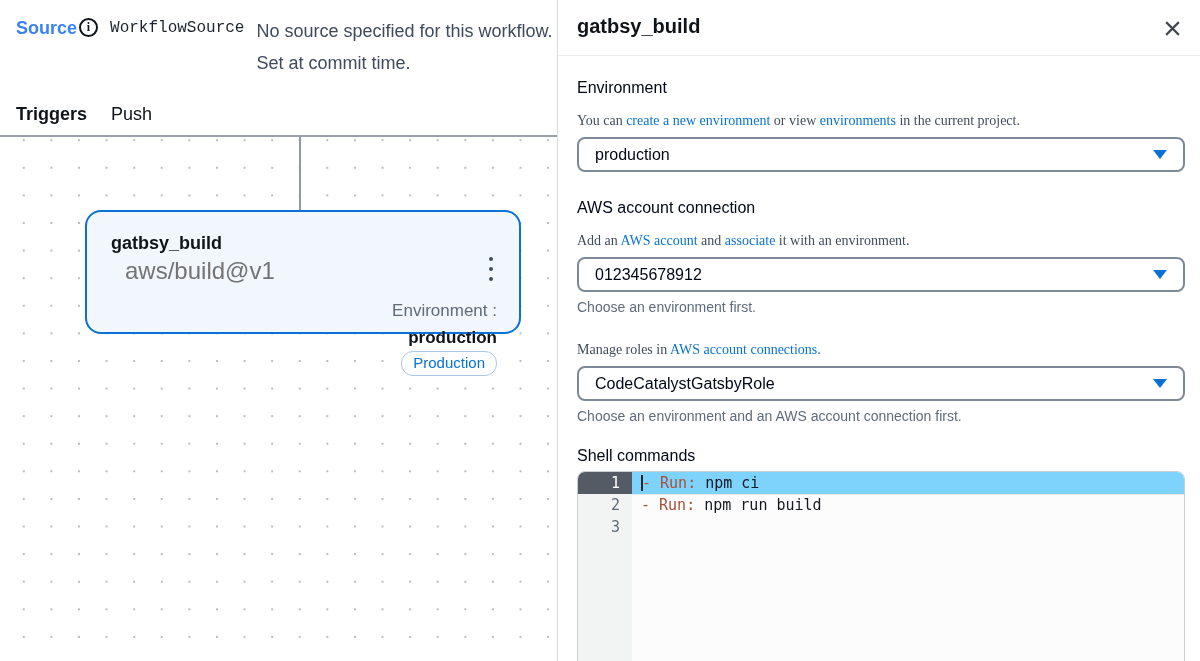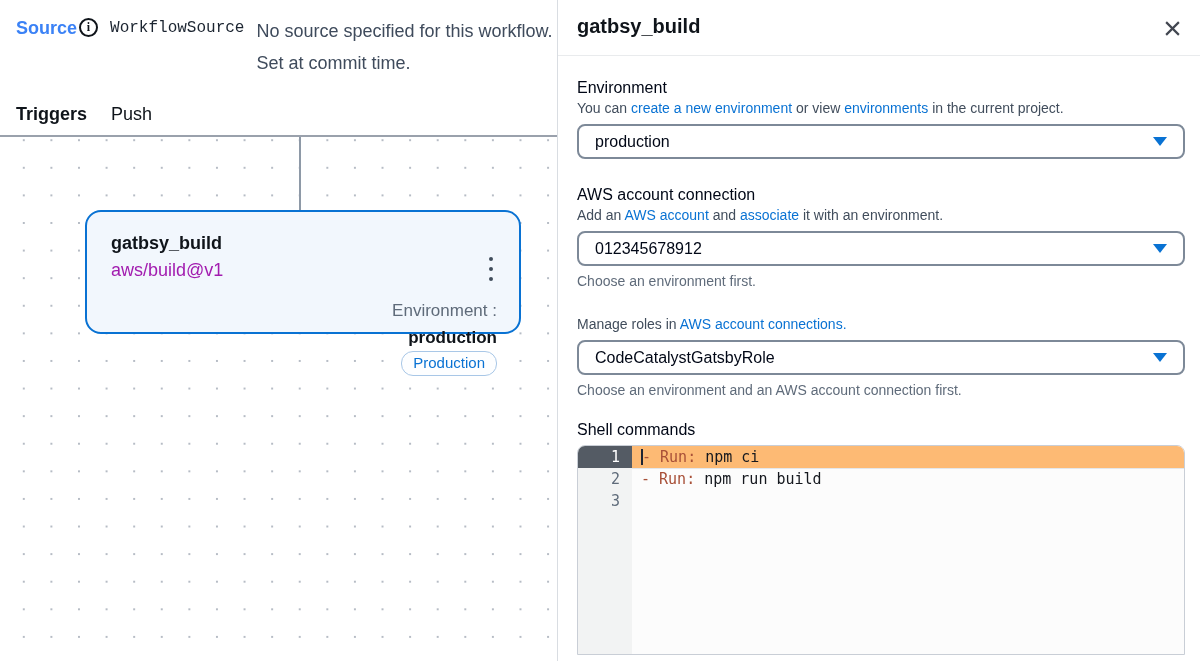--- a/index.html
+++ b/index.html
@@ -27,42 +27,42 @@
     border-top:2px solid #9aa1ac;
     background-image:radial-gradient(circle, #b6bcc5 1.2px, transparent 1.3px);
     background-size:27.6px 27.6px; background-position:10px 17px; }
 
   .connector { position:absolute; top:0; left:299px; width:2px; height:73px; background:#8e99a7; }
 
   .node-card { position:absolute; left:85px; top:73px; width:436px; height:124px;
     background:#f2f7fd; border:2.5px solid #0972d3; border-radius:16px;
     padding:19px 22px 0 24px; }
   .node-title { font-size:18px; font-weight:700; color:#0f141a; line-height:24px; }
-  .node-action { font-size:18px; color:#a21caf; line-height:27px; margin-top:2px; }
+  .node-action { font-size:24px; color:#737373; line-height:27px; margin-top:2px;margin-left:14px; }
   .node-env { font-size:17px; line-height:27px; margin-top:13px; display:flex; align-items:flex-end;flex-direction:column; }
   .node-env-label { color:#5f6b7a; }
   .node-env-value { font-weight:700; color:#0f141a; margin-left:6px; }
   .env-badge { margin-left:12px; padding:1px 11px 2px; border:1.5px solid #a8c7e7; border-radius:12px;
     color:#0972d3; font-size:15px; background:#fdfeff; line-height:20px; }
   .kebab { position:absolute; right:16px; top:37px; width:24px; height:40px; display:flex;
     flex-direction:column; align-items:center; justify-content:center; gap:6px; cursor:pointer;
     background:none; border:none; }
   .kebab i { width:4px; height:4px; border-radius:50%; background:#414d5c; }
 
   
   .panel { position:absolute; top:0; left:557px; width:643px; height:661px; background:#fff;
     border-left:1px solid #d9dde2; z-index:5; }
   .panel-header { position:relative; height:56px; border-bottom:1px solid #e9ebed; padding:15px 20px 0 19px; }
   .panel-title { font-size:20px; font-weight:700; color:#0f141a; }
   .close-btn { position:absolute; right:14px; top:14px; width:28px; height:28px; background:none; border:none;
     cursor:pointer; display:flex; align-items:center; justify-content:center; }
 
   .panel-body { padding:22px 16px 0 19px; }
   .field-label { font-size:16px; font-weight:400; color:#000716; line-height:20px; }
-  .field-desc { font-size:14px; color:#414d5c; line-height:20px; margin-top:0; }
+  .field-desc { font-size:14px; color:#414d5c; line-height:20px; margin-top:13px;font-family:Liberation Serif, serif; }
   .field-desc a, .link { color:#0972d3; text-decoration:none; cursor:pointer; }
   .field-help { font-size:14px; color:#5f6b7a; line-height:18px; margin-top:6px; }
 
   .select { margin-top:6px; height:35px; width:608px; border:2px solid #7d8998; border-radius:8px;
     background:#fff; display:flex; align-items:center; padding:0 16px; cursor:pointer; }
   .select-value { font-size:16px; color:#000716; flex:1; }
   .caret-down-icon { width:0; height:0; border-left:7px solid transparent; border-right:7px solid transparent;
     border-top:9px solid #0972d3; }
 
   .sec-account { margin-top:26px; }
@@ -71,21 +71,21 @@
 
   
   .editor { margin-top:5px; width:608px; height:210px; border:1px solid #c9ced6;
     border-radius:8px 8px 0 0; overflow:hidden; display:flex;
     font-family:"DejaVu Sans Mono", monospace; font-size:15px; line-height:22px; }
   .gutter { width:54px; background:#f2f3f3; color:#5f6b7a; text-align:right; }
   .gutter .gl { padding-right:12px; }
   .gutter .gl.active { background:#545b64; color:#fff; }
   .code { flex:1; background:#fcfcfc; color:#16191f; }
   .code .cl { padding-left:9px; white-space:pre; }
-  .code .cl.active { background:#fdba74; box-shadow:0 1px 0 #e4e7ea; }
+  .code .cl.active { background:#7dd3fc; box-shadow:0 1px 0 #e4e7ea; }
   .yaml-key { color:#a85038; }
   .cursor-caret { display:inline-block; width:2px; height:16px; background:#1f2533;
     vertical-align:-3px; margin-right:-1px; }
 </style>
 </head>
 <body>
 
 <div class="workflow">
 
   <div class="source-row">

